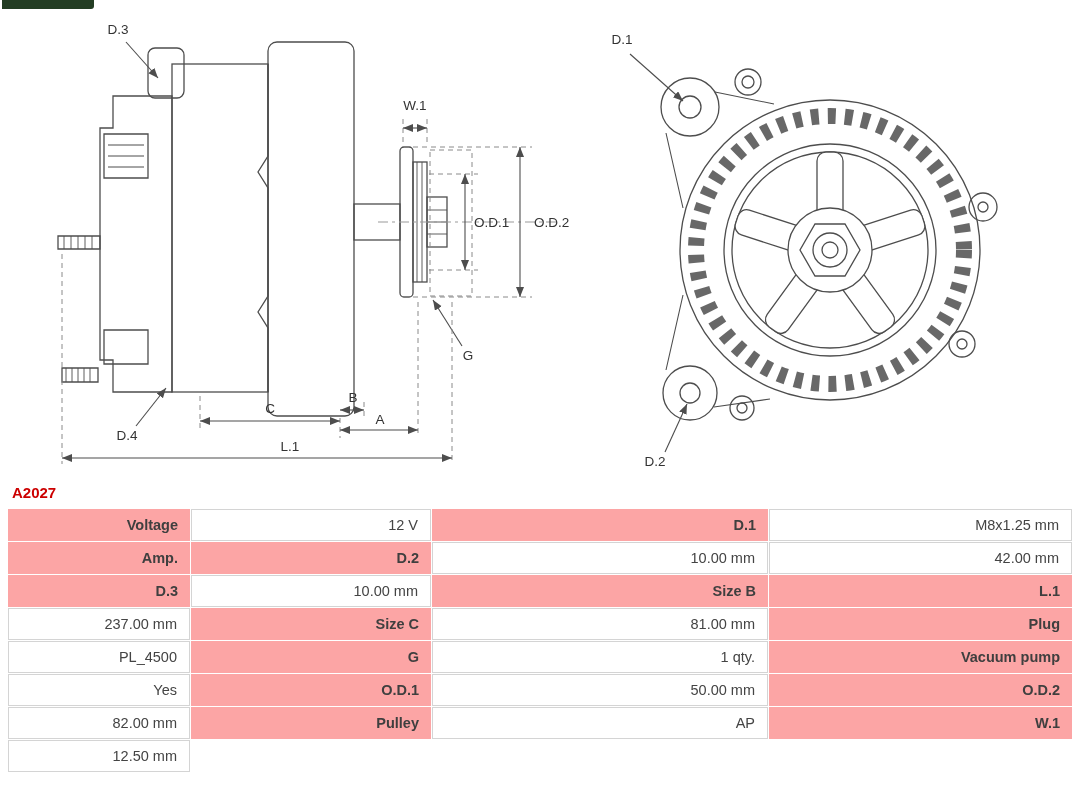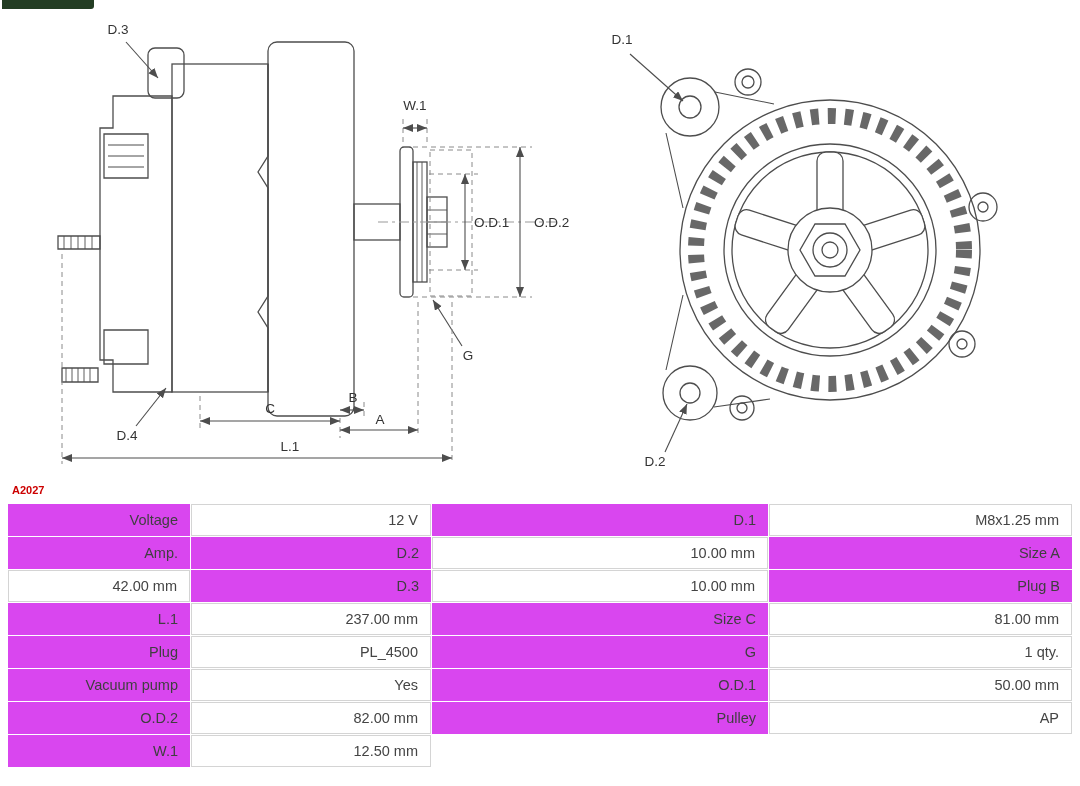--- a/index.html
+++ b/index.html
@@ -10,27 +10,27 @@
     background:#233d23; border-radius:0 0 3px 0; overflow:hidden; }
 
   .drawing-wrap { position:relative; width:1080px; height:482px; }
   svg { display:block; }
   svg .lbl { font-family:"Liberation Sans", sans-serif; font-size:13.5px; fill:#333; stroke:none; }
   svg .dim { stroke:#4d4d4d; stroke-width:1.1; }
   svg .ext { stroke:#8a8a8a; stroke-width:1; stroke-dasharray:5 4; fill:none; }
   svg .axis { stroke:#999; stroke-width:1; stroke-dasharray:10 4 3 4; }
   svg .fan { stroke:#4d4d4d; stroke-width:16; stroke-dasharray:8 9; fill:none; opacity:.85; }
 
-  .part-number { font-size:11px; font-weight:bold; color:#cc0000; margin:2px 0 8px 12px; }
+  .part-number { font-size:15px; font-weight:bold; color:#cc0000; margin:2px 0 8px 12px; }
 
   .spec-table { display:grid; grid-template-columns:182px 240px 336px 1fr;
     gap:1px; margin:0 8px; font-size:14.5px; }
   .cell { height:32px; line-height:32px; padding:0 12px; text-align:right;
     white-space:nowrap; overflow:hidden; }
-  .cell.label { background:#d946ef; color:#3f3f3f; }
+  .cell.label { background:#fca5a5; color:#3f3f3f;font-weight:bold; }
   .cell.value { background:#fff; border:1px solid #d4d4d4; line-height:30px; color:#444; }
 </style>
 </head>
 <body>
 
 <div class="logo-strip"></div>
 
 <div class="drawing-wrap">
 <svg width="1080" height="482" viewBox="0 0 1080 482">
   <defs>
@@ -160,26 +160,25 @@
 <div class="spec-table">
   <div class="cell label">Voltage</div>
   <div class="cell value">12 V</div>
   <div class="cell label">D.1</div>
   <div class="cell value">M8x1.25 mm</div>
 
   <div class="cell label">Amp.</div>
   <div class="cell label">D.2</div>
   <div class="cell value">10.00 mm</div>
 
-  <div class="cell label">Size A</div>
   <div class="cell value">42.00 mm</div>
   <div class="cell label">D.3</div>
   <div class="cell value">10.00 mm</div>
 
-  <div class="cell label">Plug B</div>
+  <div class="cell label">Size B</div>
   <div class="cell label">L.1</div>
   <div class="cell value">237.00 mm</div>
 
   <div class="cell label">Size C</div>
   <div class="cell value">81.00 mm</div>
   <div class="cell label">Plug</div>
   <div class="cell value">PL_4500</div>
 
   <div class="cell label">G</div>
   <div class="cell value">1 qty.</div>

